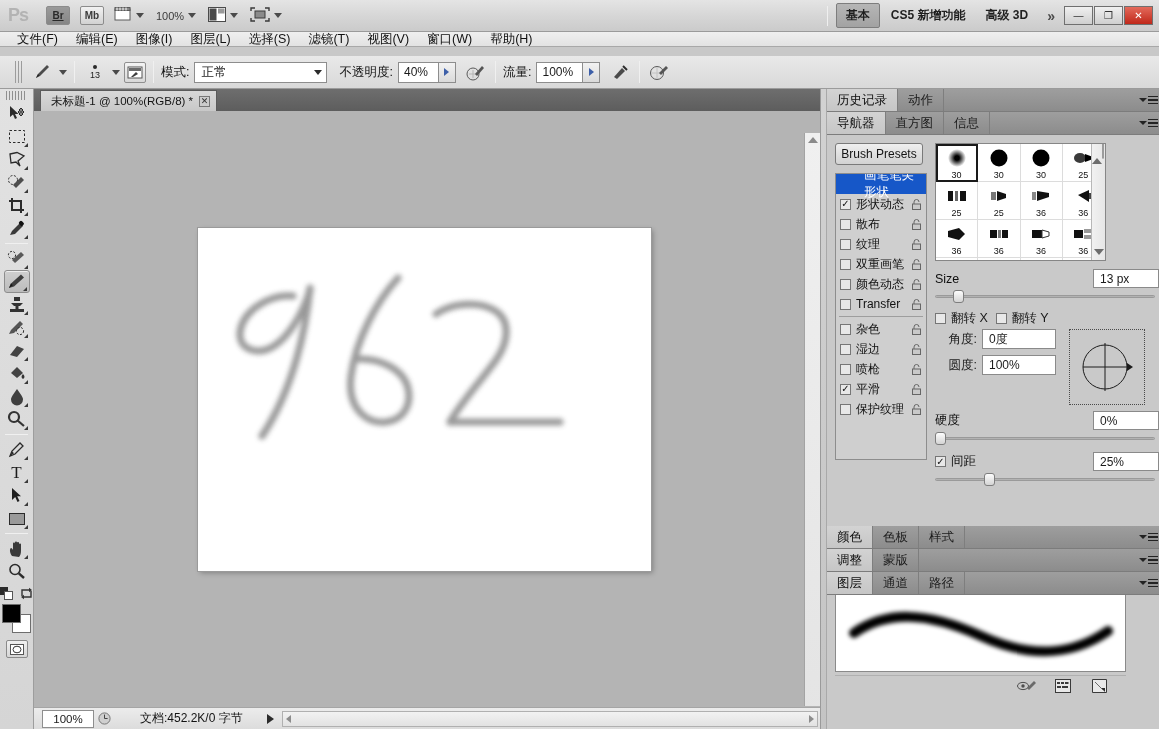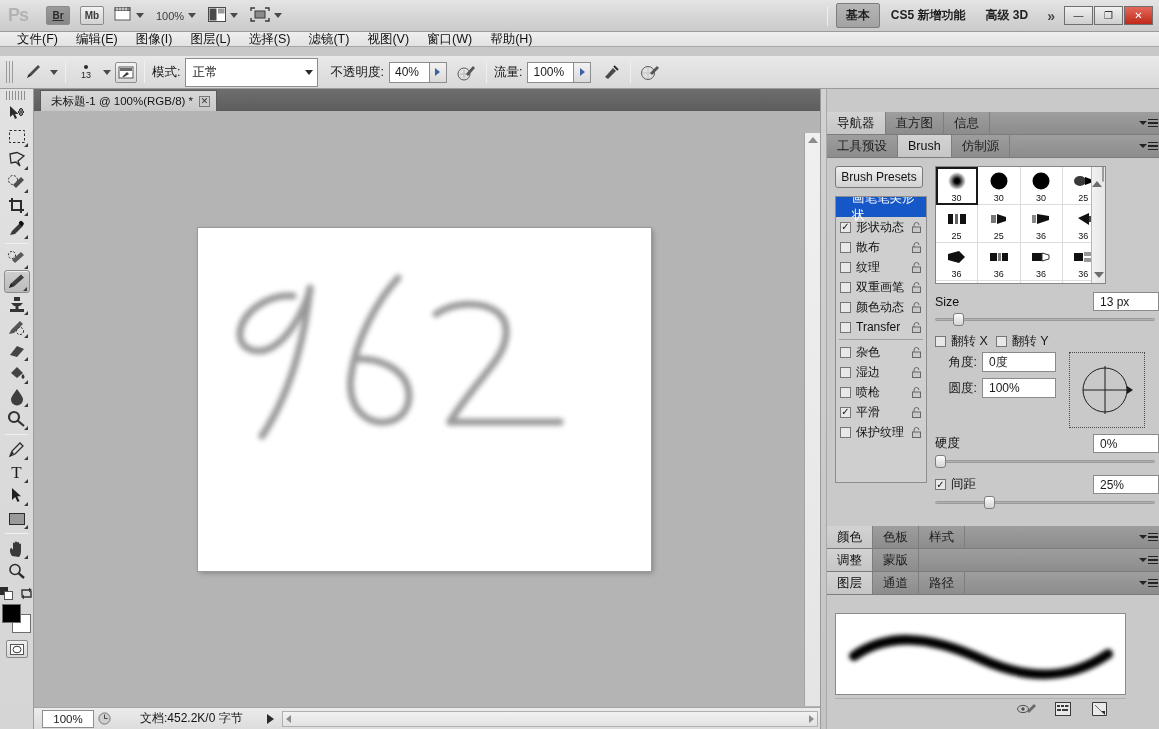--- a/index.html
+++ b/index.html
@@ -65,38 +65,38 @@
     border-bottom: 1px solid #a8a8a8;
     display: flex; align-items: center; padding-left: 8px;
   }
   .menu-item { padding: 3px 9px; font-size: 12.5px; color: #101010; }
 
   
   .optbar {
     position: absolute; left: 0; top: 56px; width: 1159px; height: 33px;
     background: linear-gradient(to bottom,#e9e9e9,#d9d9d9);
     border-bottom: 1px solid #9b9b9b;
-    display: flex; align-items: center; padding-left: 6px;
+    display: flex; align-items: center; padding-left: 15px;
   }
   .grip { width: 8px; height: 22px; margin-right: 6px;
     background: repeating-linear-gradient(to right,#9c9c9c 0 1px,transparent 1px 3px); }
   .opt-sep { width: 1px; height: 22px; background: #a9a9a9; margin: 0 7px; border-right: 1px solid #f0f0f0; }
   .brushpick { display: flex; align-items: center; }
   .brush-ico { width: 26px; height: 22px; display: flex; align-items: center; justify-content: center; }
   .brush-sz { display: flex; flex-direction: column; align-items: center; width: 26px; }
   .brush-dot { width: 4px; height: 4px; border-radius: 50%; background: #2a2a2a; margin-bottom: 1px; }
   .brush-num { font-size: 9px; color: #222; }
   .tool-ico-btn {
     width: 22px; height: 21px; border: 1px solid #8f8f8f; border-radius: 2px;
     background: linear-gradient(to bottom,#f4f4f4,#d8d8d8);
     display: flex; align-items: center; justify-content: center;
   }
   .opt-label { font-size: 12.5px; color: #111; margin-right: 5px; }
   .opt-select {
-    width: 133px; height: 29px; background: #fff; border: 1px solid #8d8d8d;
+    width: 133px; height: 21px; background: #fff; border: 1px solid #8d8d8d;
     display: flex; align-items: center; justify-content: space-between;
     padding: 0 4px 0 6px; font-size: 12.5px;
   }
   .opt-num {
     width: 40px; height: 21px; background: #fff; border: 1px solid #8d8d8d;
     border-right: none; display: flex; align-items: center; padding-left: 5px; font-size: 12px;
   }
   .opt-stepper {
     width: 18px; height: 21px; border: 1px solid #8d8d8d;
     background: linear-gradient(to bottom,#f2f2f2,#dadada);
@@ -212,21 +212,21 @@
     width: 88px; height: 22px; border: 1px solid #7a7a7a; border-radius: 3px;
     background: linear-gradient(to bottom,#efefef,#d2d2d2);
     font-size: 12px; display: flex; align-items: center; justify-content: center; color: #141414;
   }
   .optlist {
     position: absolute; left: 8px; top: 38px; width: 92px; height: 287px;
     background: #cfcfcf; border: 1px solid #8d8d8d;
     overflow: hidden;
   }
   .opt-row { height: 20px; display: flex; align-items: center; padding-left: 4px; font-size: 12px; color: #111; }
-  .opt-row.head { background: #1657c8; color: #fff; padding-left: 16px; font-size: 12.5px; }
+  .opt-row.head { background: #1657c8; color: #fff; padding-left: 28px; font-size: 12.5px; }
   .cb { width: 11px; height: 11px; border: 1px solid #767676; background: #e8e8e8; margin-right: 5px;
     display: flex; align-items: center; justify-content: center; flex: 0 0 auto; }
   .cb.on::after { content: "✓"; font-size: 10px; line-height: 1; color: #111; }
   .opt-name { flex: 1; }
   .lock { width: 13px; margin-right: 3px; display: flex; align-items: center; justify-content: center; }
   .opt-div { height: 1px; background: #9e9e9e; margin: 2px 3px; }
 
   
   .presets {
     position: absolute; left: 108px; top: 8px; width: 171px; height: 118px;
@@ -677,53 +677,54 @@
     <div class="st-tri"></div>
     <div class="st-hs">
       <span class="la"></span>
       <span class="ra"></span>
     </div>
   </div>
 
   <div class="dock">
     <div class="dock-rail"></div>
 
+    <div class="panelgrp" style="top:0">
+      <div class="tabrow">
+        <div class="ptab active">历史记录</div>
+        <div class="ptab">动作</div>
+        <div class="tabrow-fill"></div>
+        <div class="pmenu">
+          <span class="tri"></span>
+          <span class="lines">
+              <i></i>
+              <i></i>
+              <i></i>
+            </span>
+        </div>
+      </div>
+    </div>
 
     <div class="panelgrp" style="top:23px">
       <div class="tabrow">
         <div class="ptab active">导航器</div>
         <div class="ptab">直方图</div>
         <div class="ptab">信息</div>
         <div class="tabrow-fill"></div>
         <div class="pmenu">
           <span class="tri"></span>
           <span class="lines">
               <i></i>
               <i></i>
               <i></i>
             </span>
         </div>
       </div>
     </div>
 
     <div class="panelgrp" style="top:46px">
-      <div class="tabrow">
-        <div class="ptab">工具预设</div>
-        <div class="ptab active">Brush</div>
-        <div class="ptab">仿制源</div>
-        <div class="tabrow-fill"></div>
-        <div class="pmenu">
-          <span class="tri"></span>
-          <span class="lines">
-              <i></i>
-              <i></i>
-              <i></i>
-            </span>
-        </div>
-      </div>
 
       <div class="brushbody">
 
         <div class="bp-btn">Brush Presets</div>
 
         <div class="optlist">
           <div class="opt-row head">
             <span class="opt-name">画笔笔尖形状</span>
           </div>
 

